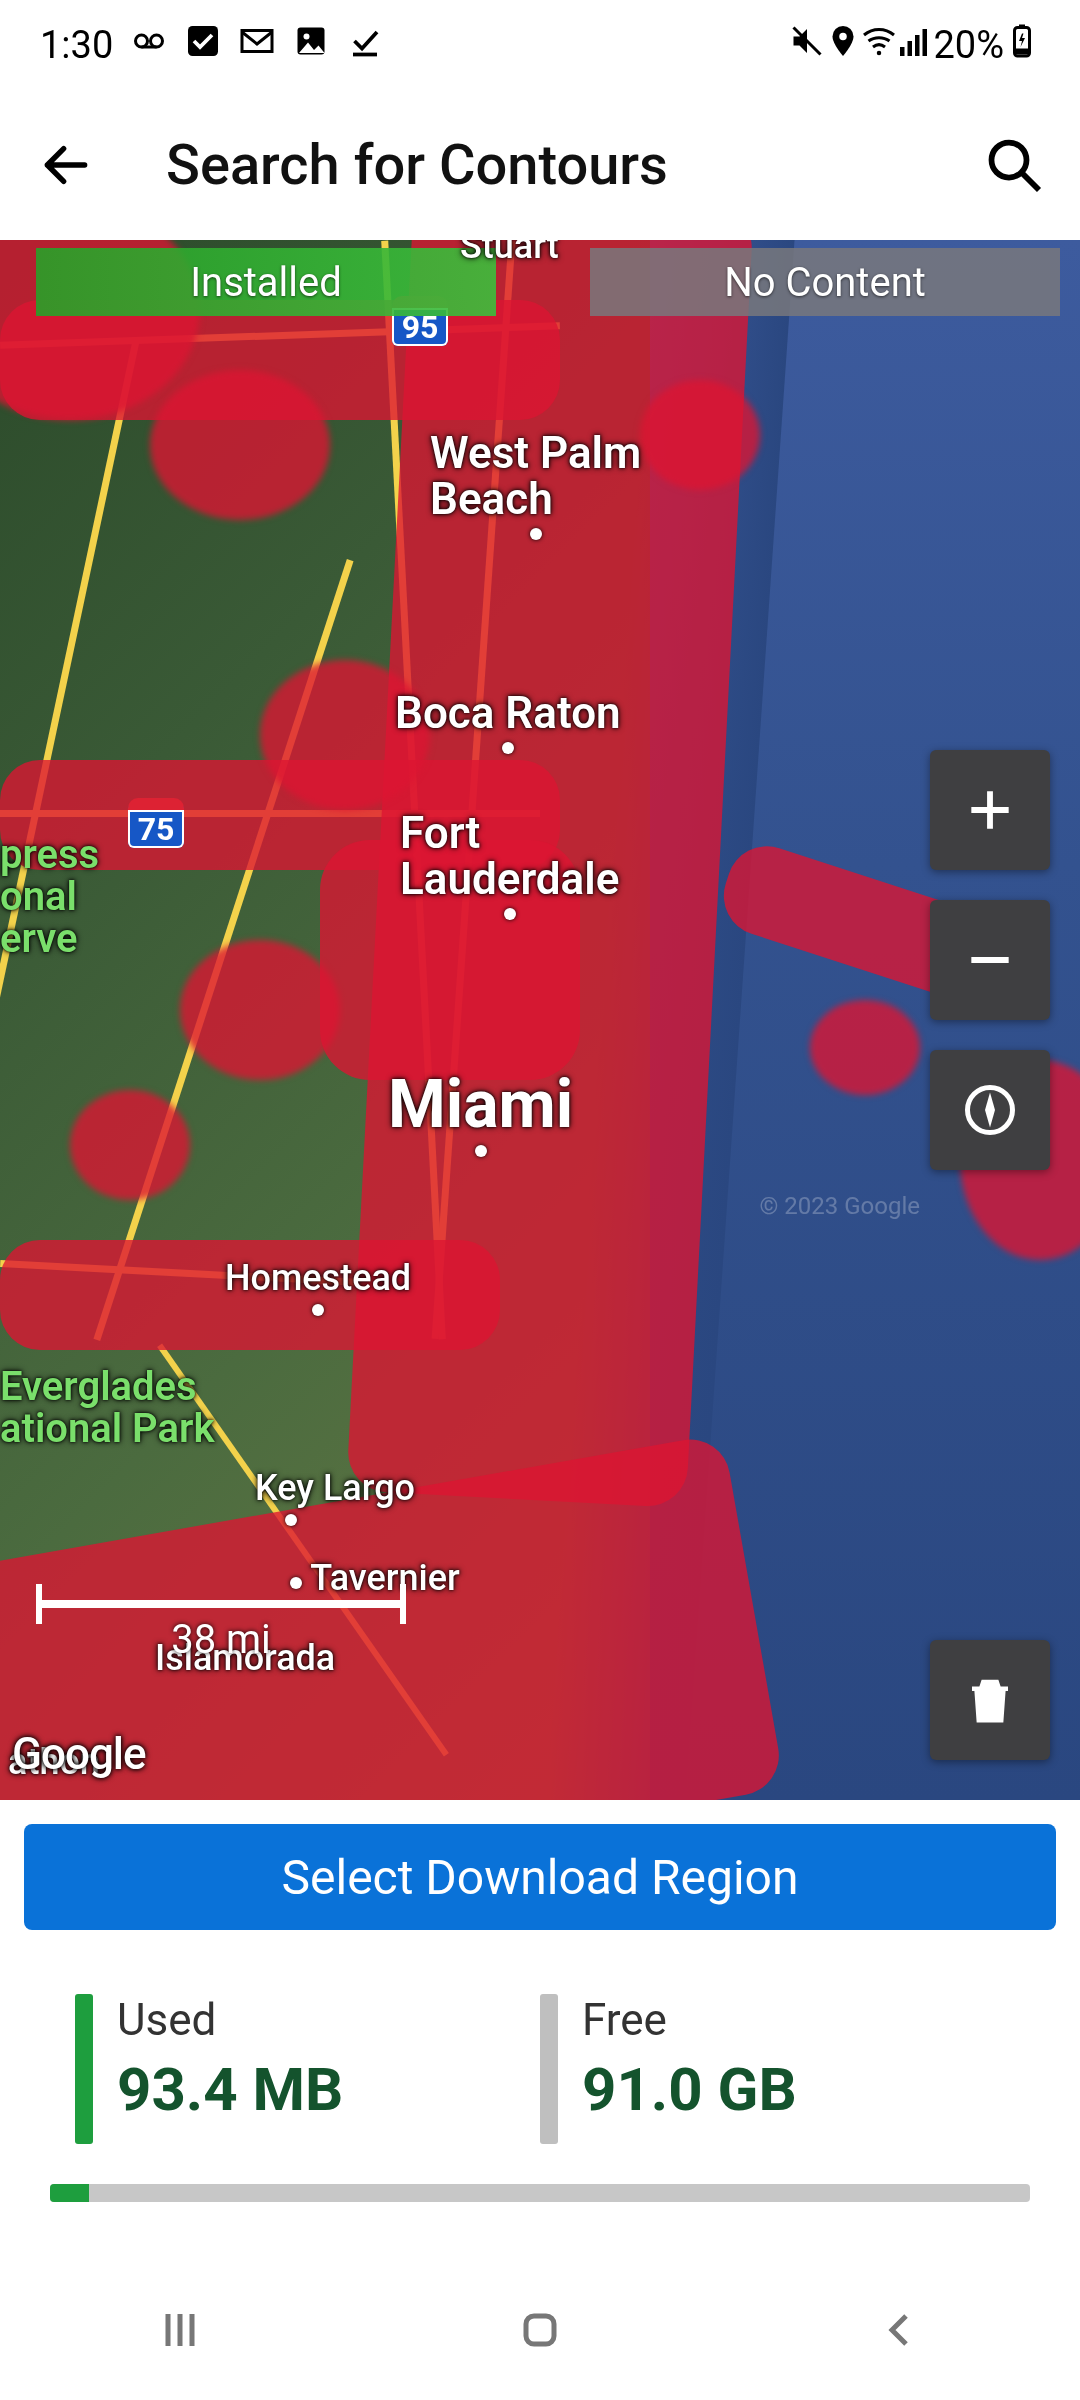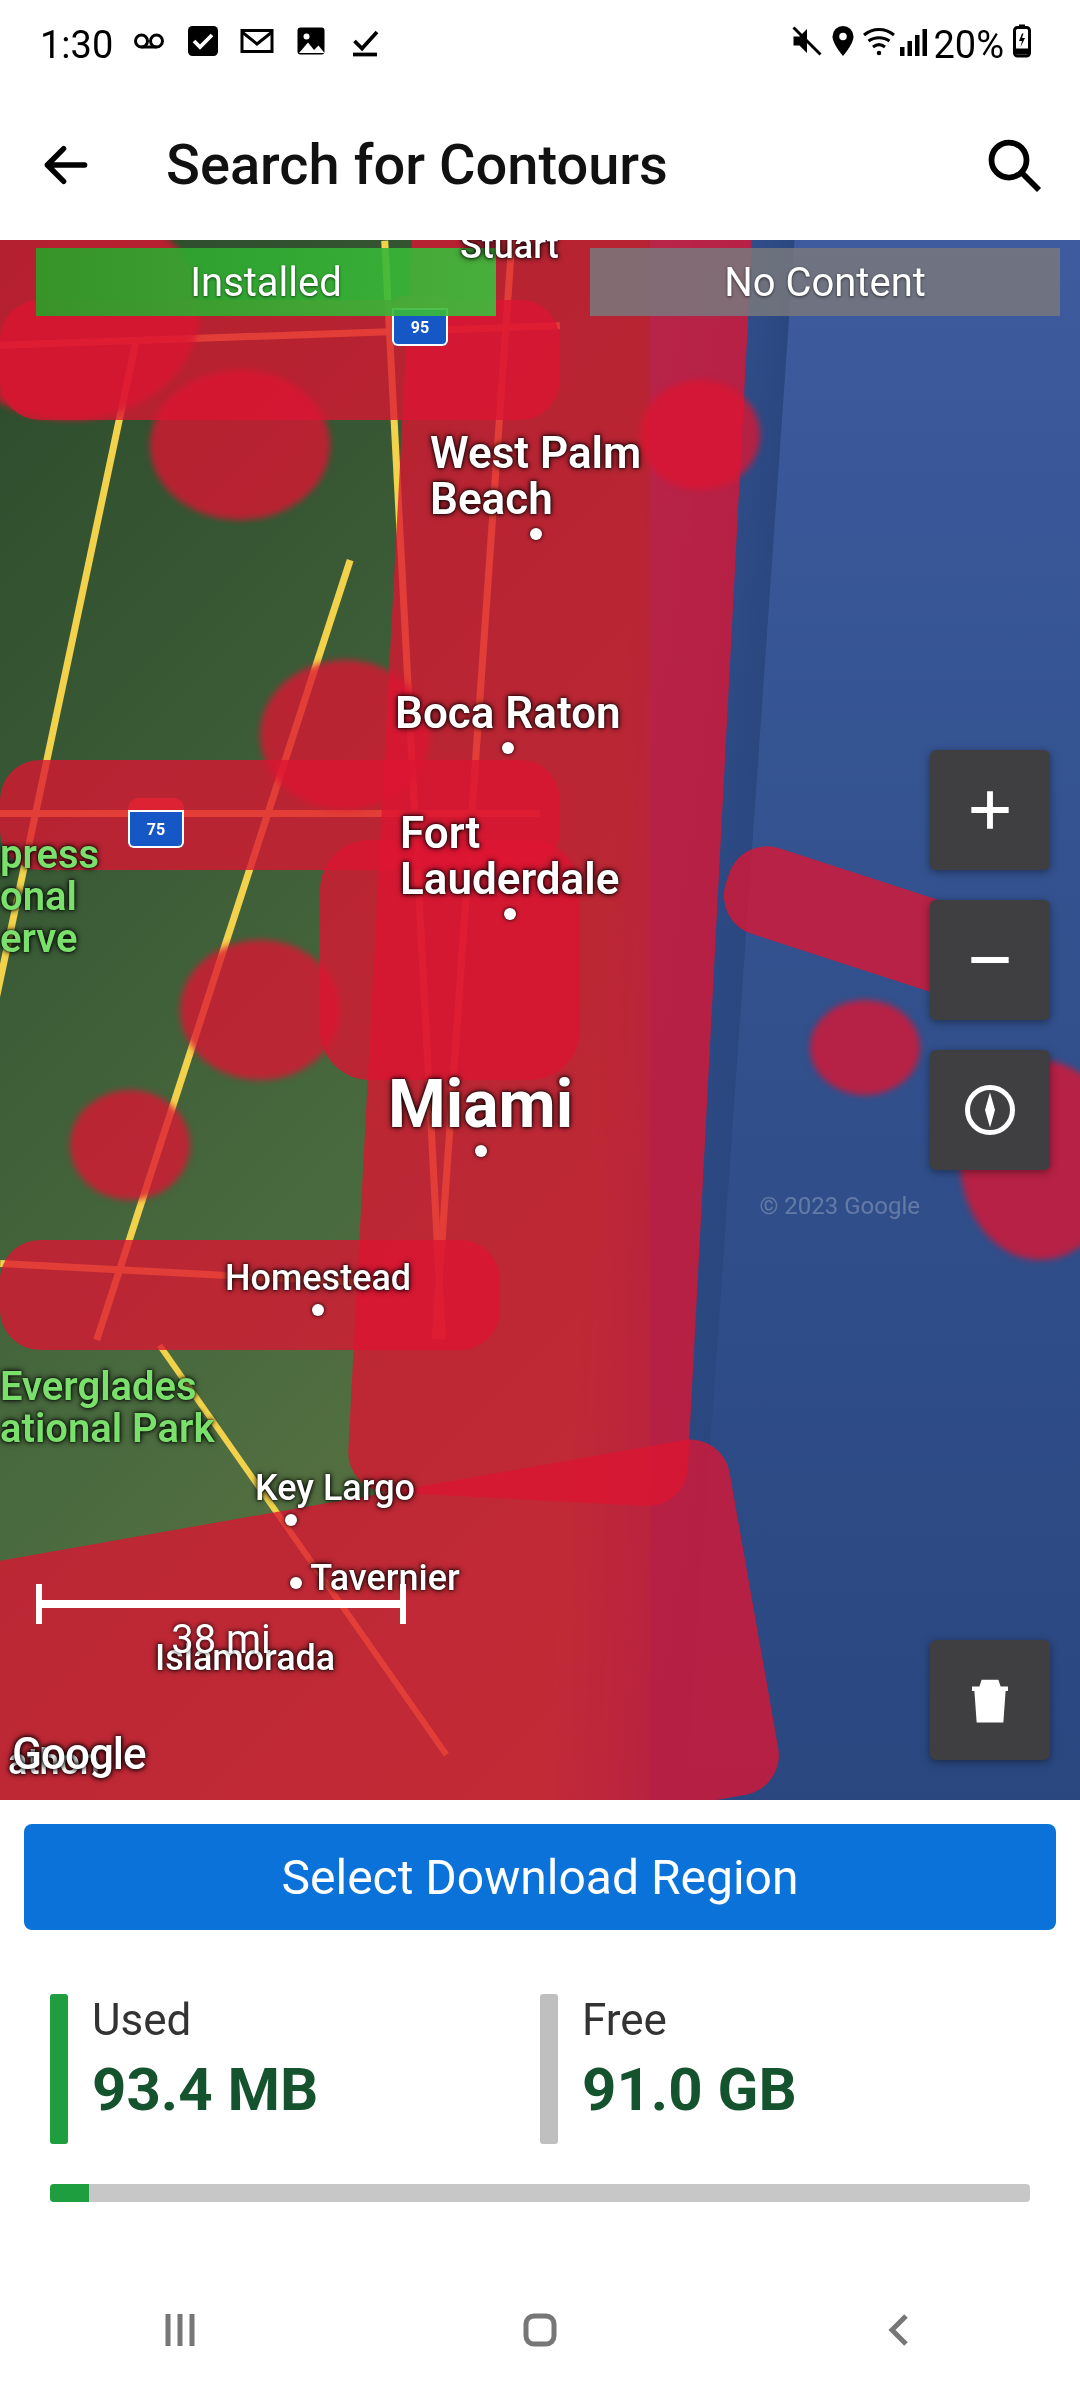--- a/index.html
+++ b/index.html
@@ -19,21 +19,21 @@
   .land { position:absolute; left:0; top:0; width:700px; height:1560px; background: linear-gradient(135deg,#2b4a2a 0%, #3a5a36 30%, #4b6b3f 60%, #6b7b45 100%); }
   .sea  { position:absolute; right:0; top:0; width:430px; height:1560px; background: linear-gradient(180deg,#3d5b9e 0%, #33528f 40%, #2a4780 100%); }
   .coast { position:absolute; left:600px; top:0; width:140px; height:1560px; background: linear-gradient(90deg, rgba(59,91,158,0) 0%, rgba(42,71,128,0.6) 60%, rgba(42,71,128,1) 100%); transform: skewX(-4deg); }
   
   .redlayer { position:absolute; inset:0; }
   .blob { position:absolute; background: rgba(220,20,50,0.78); border-radius:50%; filter: blur(3px); }
   .band { position:absolute; background: rgba(220,20,50,0.78); border-radius: 40px; }
   
   .road { position:absolute; background:#f3d24b; }
   
-  .shield { position:absolute; width:56px; height:50px; background:#1657c6; border-radius:10px 10px 6px 6px; border-top:12px solid #d23; color:#fff; font-size:16px; font-weight:700; display:flex; align-items:center; justify-content:center; box-shadow:0 0 0 2px #fff inset; }
+  .shield { position:absolute; width:56px; height:50px; background:#1657c6; border-radius:10px 10px 6px 6px; border-top:12px solid #d23; color:#fff; font-size:32px; font-weight:700; display:flex; align-items:center; justify-content:center; box-shadow:0 0 0 2px #fff inset; }
   
   .legend { position:absolute; top:8px; height:68px; display:flex; align-items:center; justify-content:center; font-size:40px; color:#fff; text-shadow:0 1px 3px rgba(0,0,0,0.6); }
   .legend.installed { left:36px; width:460px; background: linear-gradient(90deg, rgba(40,160,40,0.9), rgba(60,190,60,0.9)); }
   .legend.nocontent { right:20px; width:470px; background: rgba(120,120,125,0.85); }
   
   .place { position:absolute; color:#fff; font-size:44px; font-weight:600; text-shadow: 0 0 6px #000, 0 0 3px #000; text-align:left; line-height:1.05; white-space:nowrap; }
   .place.sm { font-size:36px; font-weight:500; }
   .place.park { color:#7adf6b; font-size:40px; text-align:left; }
   .dot { width:12px; height:12px; background:#fff; border-radius:50%; margin:6px auto 0; box-shadow:0 0 4px #000; }
   
@@ -41,21 +41,21 @@
   
   .scalebar { position:absolute; left:36px; bottom:140px; width:370px; height:60px; }
   .scalebar .line { position:absolute; top:0; left:0; right:0; height:8px; background:#fff; }
   .scalebar .tick { position:absolute; top:-16px; width:6px; height:40px; background:#fff; }
   .scalebar .lbl { position:absolute; top:16px; left:0; right:0; text-align:center; color:#fff; font-size:40px; text-shadow:0 0 5px #000; }
   .google-logo { position:absolute; left:12px; bottom:20px; color:#fff; font-size:44px; font-weight:500; text-shadow:0 0 6px #000,0 0 4px #000; letter-spacing:-1px; }
   .attrib-faint { position:absolute; right:160px; bottom:580px; color:rgba(255,255,255,0.25); font-size:24px; }
   
   .primary-btn { margin:24px 24px; height:106px; background:#0a72d8; border-radius:8px; display:flex; align-items:center; justify-content:center; color:#fff; font-size:48px; font-weight:400; }
   
-  .storage { display:flex; padding: 40px 50px 10px; }
+  .storage { display:flex; padding: 40px 75px 10px; }
   .storage-col { flex:1; display:flex; gap:24px; }
   .bar-v { width:18px; height:150px; border-radius:3px; }
   .bar-v.used { background:#1e9e3e; }
   .bar-v.free { background:#bfbfbf; }
   .storage-lbl { font-size:44px; color:#333; }
   .storage-val { font-size:60px; font-weight:700; color:#14532d; margin-top:8px; }
   .progress { margin: 30px 50px 0; height:18px; background:#c7c7c7; border-radius:4px; position:relative; }
   .progress .fill { position:absolute; left:0; top:0; bottom:0; width:4%; background:#1e9e3e; border-radius:4px 0 0 4px; }
   
   .navbar { position:absolute; bottom:0; left:0; right:0; height:140px; display:flex; align-items:center; justify-content:space-around; }

